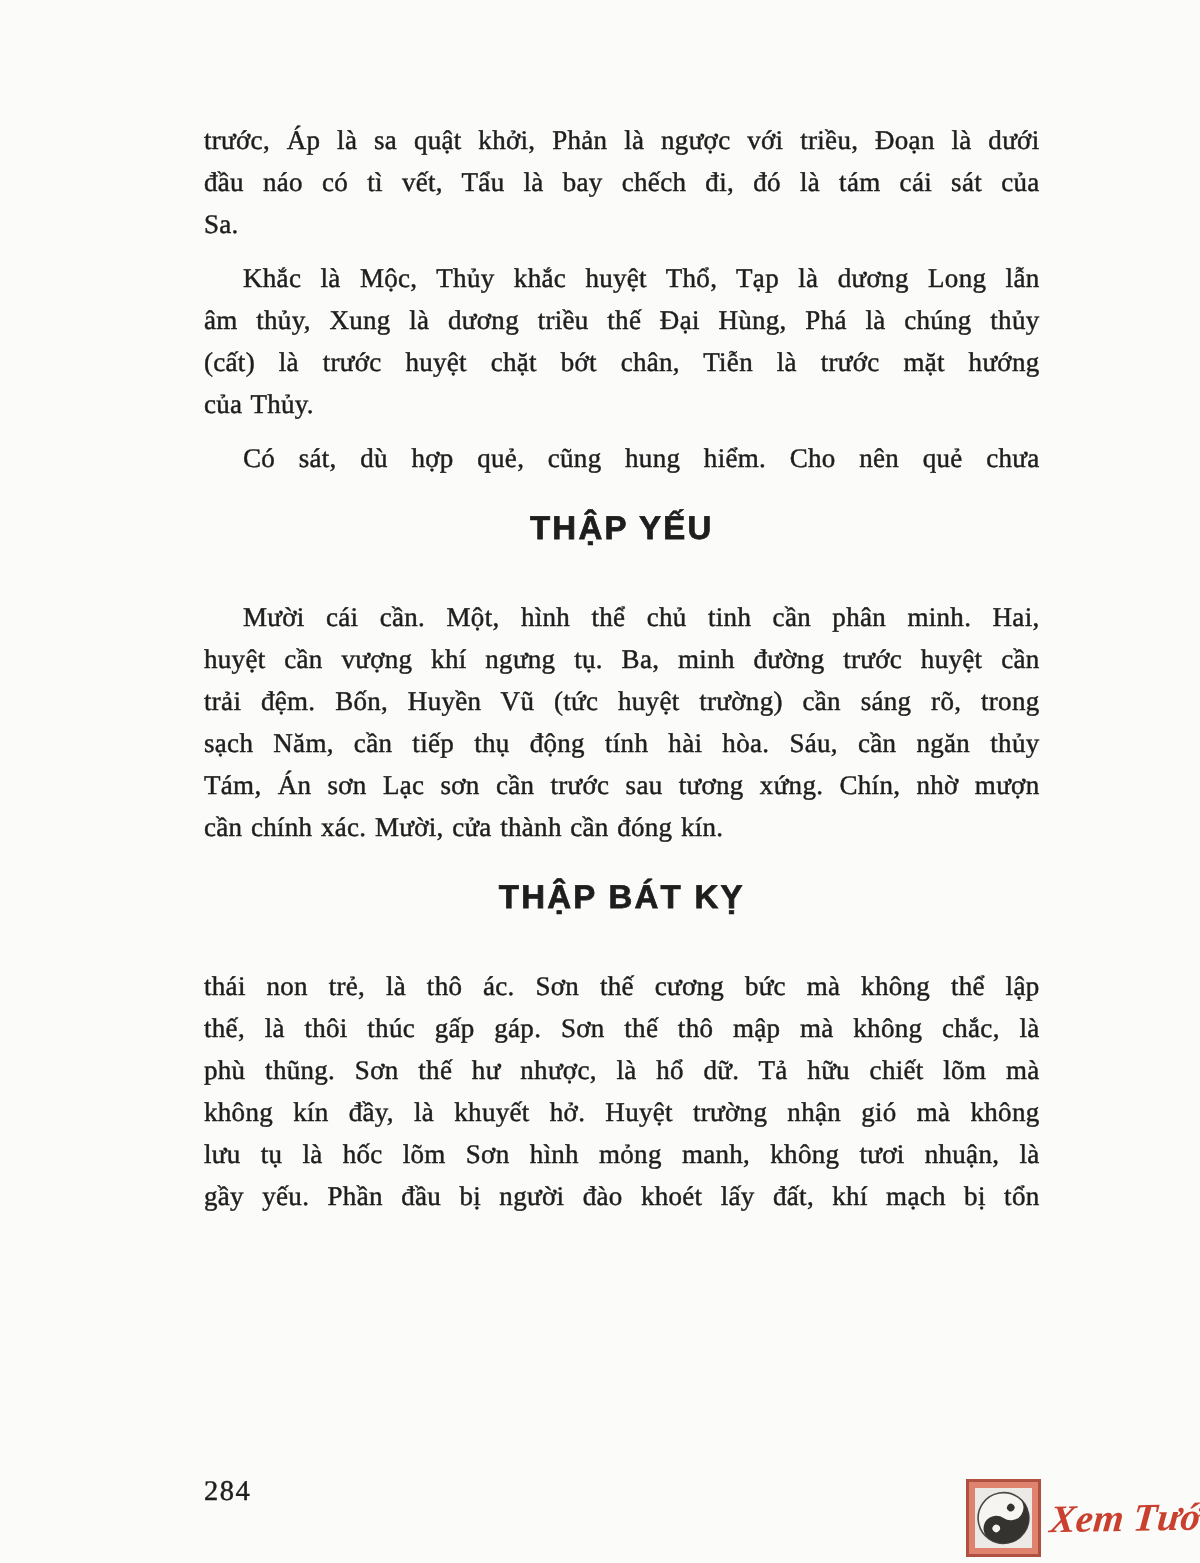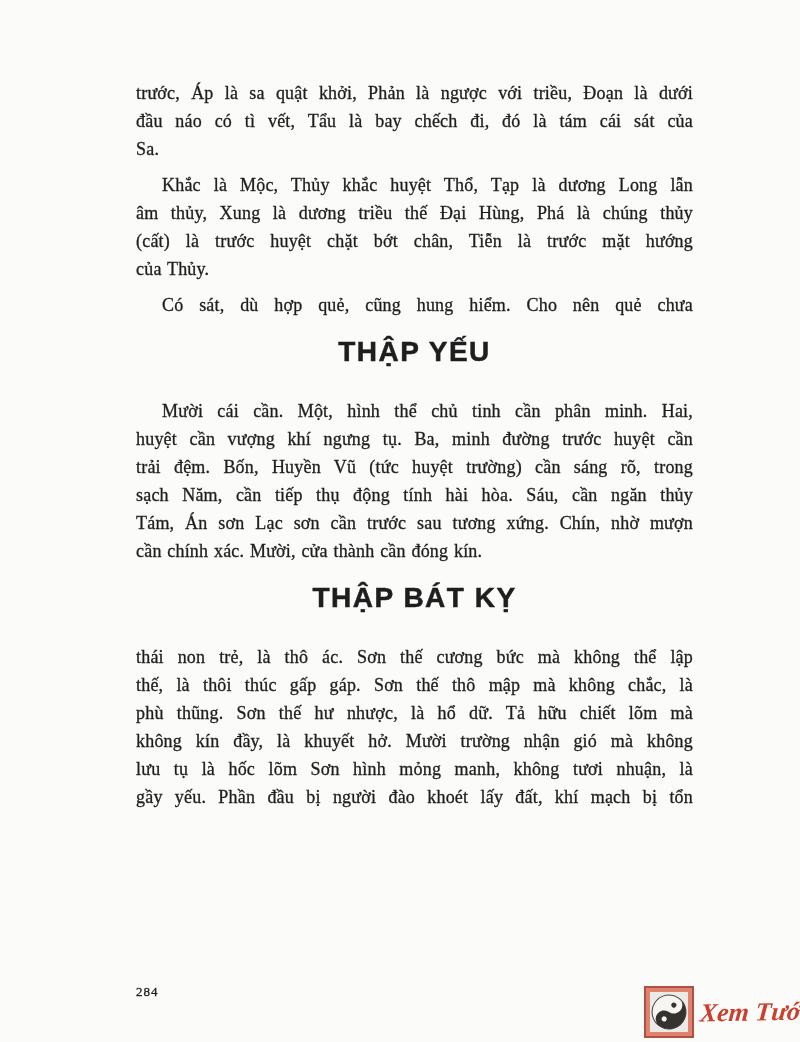--- a/index.html
+++ b/index.html
@@ -33,31 +33,31 @@
     letter-spacing:0.2px;
     word-spacing:1px;
     -webkit-text-stroke:0.3px var(--text);
     white-space:normal;
   }
   .line.indent{text-indent:26px;}
   .line.last{text-align-last:left;}
   .heading{
     font-family:"Liberation Sans", sans-serif;
     font-weight:700;
-    font-size:28px;
+    font-size:22px;
     letter-spacing:1.5px;
     text-align:center;
     margin:18px 0 30px 0;
     line-height:30px;
     -webkit-text-stroke:0.5px var(--text);
   }
   .page-number{
     position:absolute;
     left:136px;top:984px;
-    font-size:13px;
+    font-size:19px;
     letter-spacing:1px;
     -webkit-text-stroke:0.3px var(--text);
   }
   .watermark{
     position:absolute;
     left:644px;top:986px;
     display:flex;
     align-items:center;
     gap:6px;
   }
@@ -119,21 +119,21 @@
         <div class="line">Tám, Án sơn Lạc sơn cần trước sau tương xứng. Chín, nhờ mượn</div>
         <div class="line last">cần chính xác. Mười, cửa thành cần đóng kín.</div>
       </div>
 
   <h2 class="heading">THẬP BÁT KỴ</h2>
 
   <div class="paragraph">
         <div class="line">thái non trẻ, là thô ác. Sơn thế cương bức mà không thể lập</div>
         <div class="line">thế, là thôi thúc gấp gáp. Sơn thế thô mập mà không chắc, là</div>
         <div class="line">phù thũng. Sơn thế hư nhược, là hổ dữ. Tả hữu chiết lõm mà</div>
-        <div class="line">không kín đầy, là khuyết hở. Mười trường nhận gió mà không</div>
+        <div class="line">không kín đầy, là khuyết hở. Huyệt trường nhận gió mà không</div>
         <div class="line">lưu tụ là hốc lõm Sơn hình mỏng manh, không tươi nhuận, là</div>
         <div class="line">gầy yếu. Phần đầu bị người đào khoét lấy đất, khí mạch bị tổn</div>
       </div>
 </main>
 
   <span class="page-number">284</span>
 
   <div class="watermark">
     <span class="wm-box">
       <span class="wm-box-inner">

